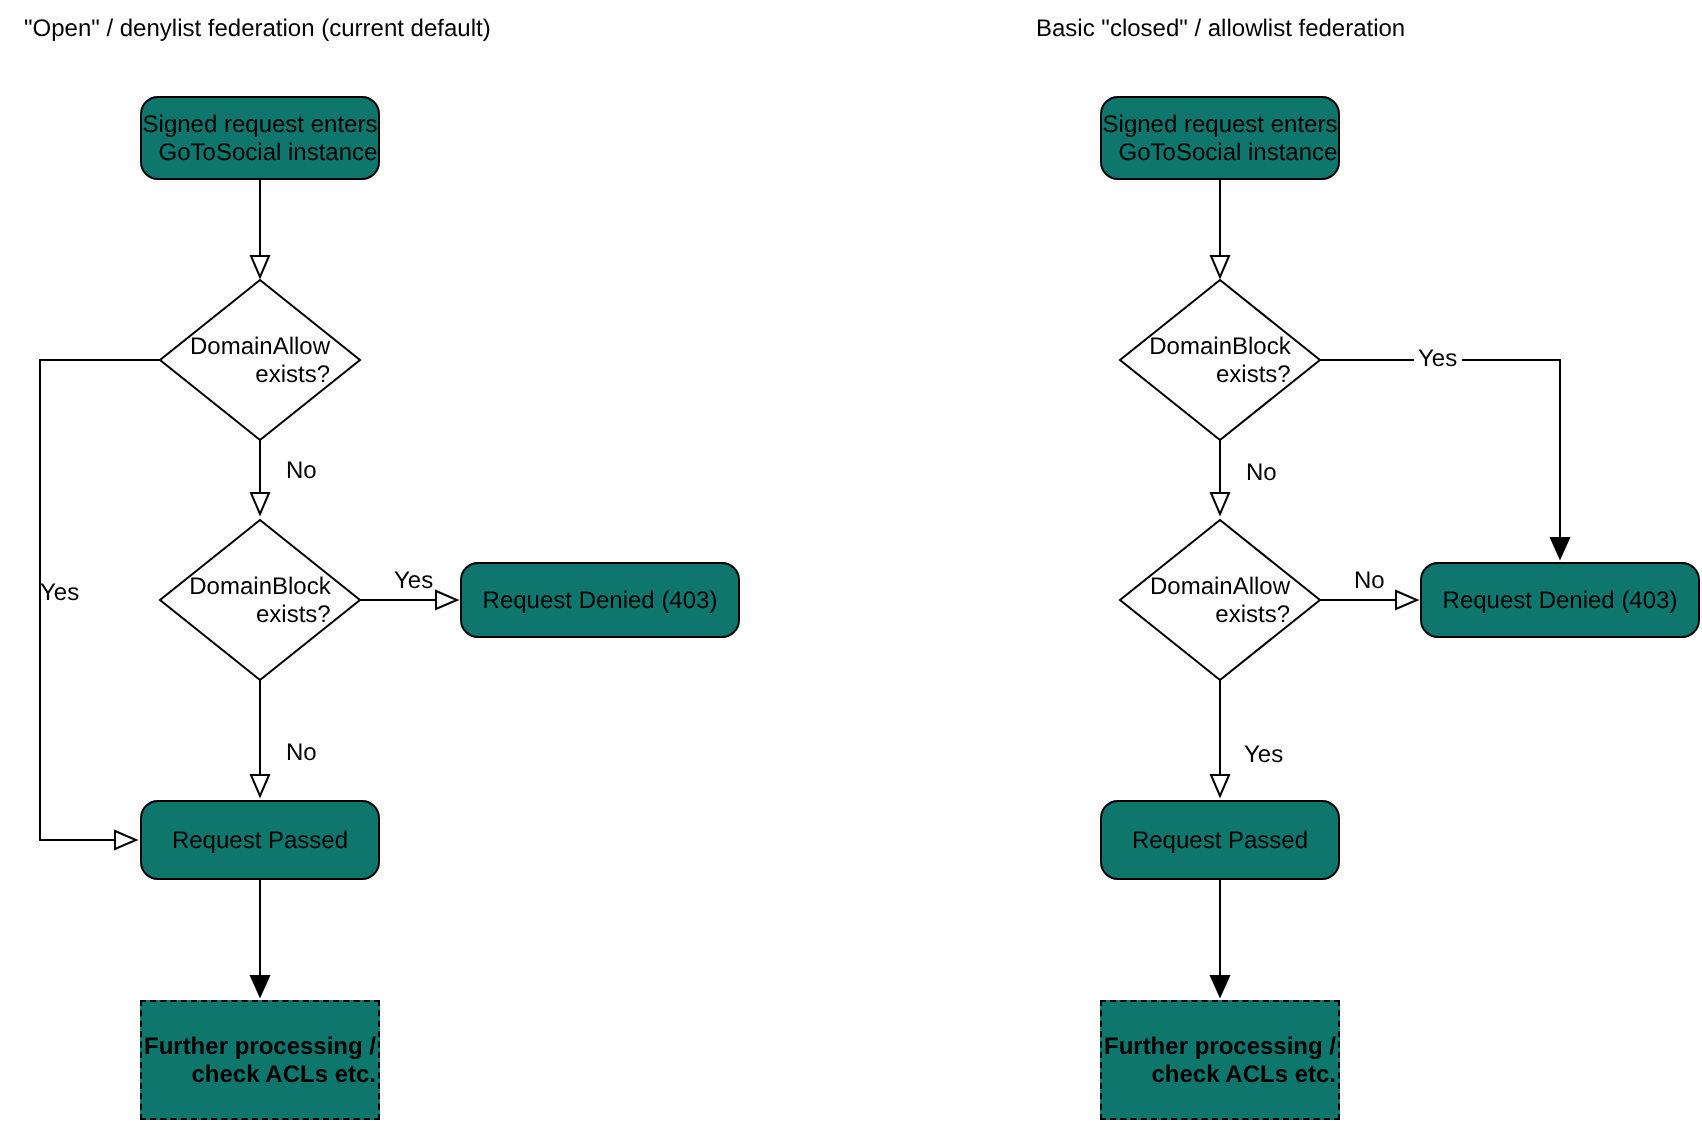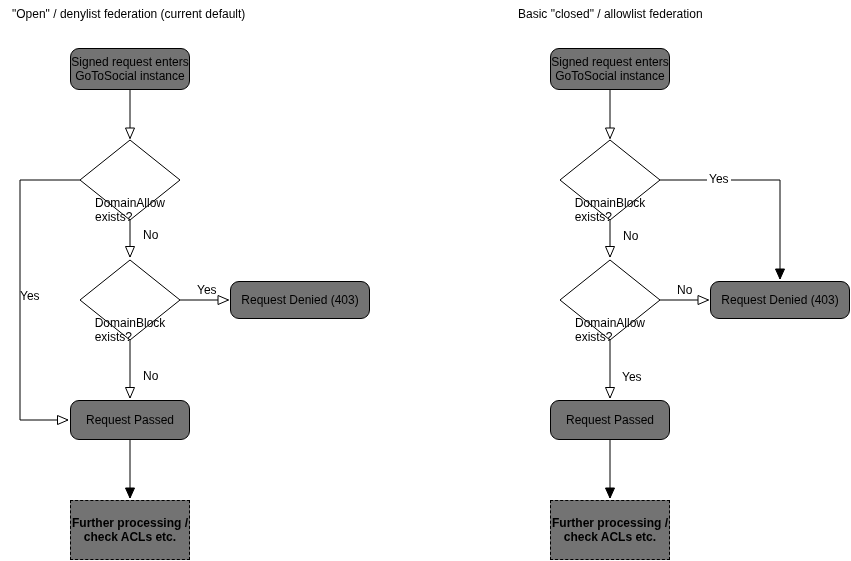--- a/index.html
+++ b/index.html
@@ -15,45 +15,44 @@
   }
   .layer { position: absolute; left: 0; top: 0; }
   .diagram-title {
     position: absolute;
     line-height: 14px;
     white-space: nowrap;
   }
   .node {
     position: absolute;
     box-sizing: border-box;
-    background: #737373;
+    background: #0f766e;
     border: 1px solid #000000;
     border-radius: 9px;
     display: flex;
     align-items: center;
     justify-content: center;
-    text-align: center;
+    text-align: right;
     white-space: pre-line;
     line-height: 14px;
   }
   .node.dashed {
     border-style: dashed;
     border-radius: 0;
     font-weight: bold;
   }
   .diamond-label {
     position: absolute;
     display: flex;
     align-items: center;
     justify-content: center;
-    text-align: left;
+    text-align: right;
     white-space: pre-line;
     line-height: 14px;
     pointer-events: none;
-    margin-top: 30px;
   }
   .edge-label {
     position: absolute;
     line-height: 13px;
     white-space: nowrap;
   }
   .edge-label.on-line {
     background: #ffffff;
     padding: 0 2px;
   }

